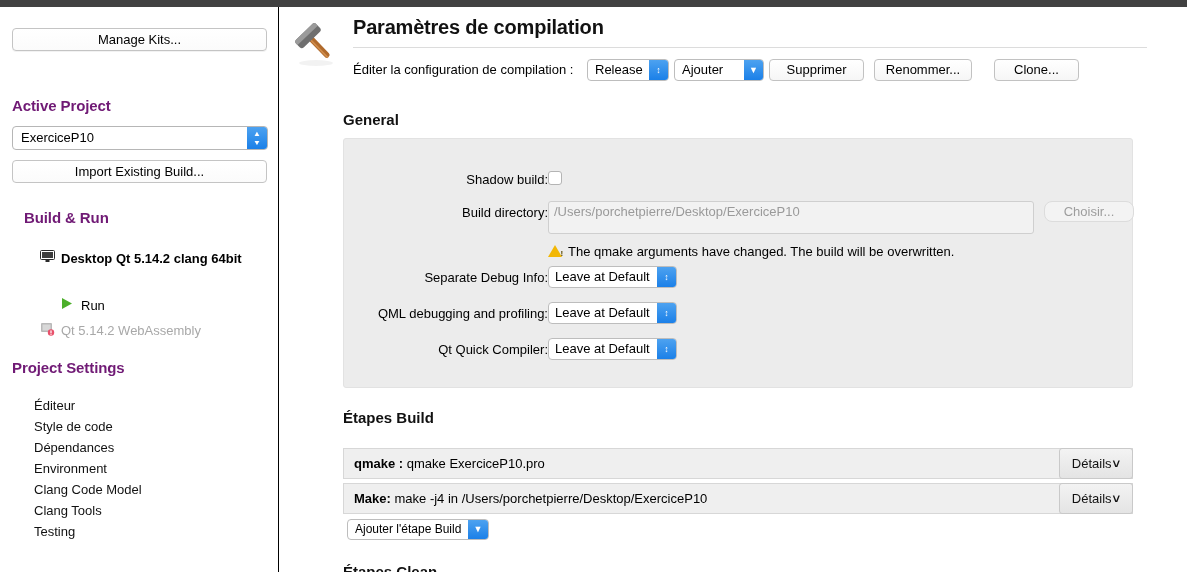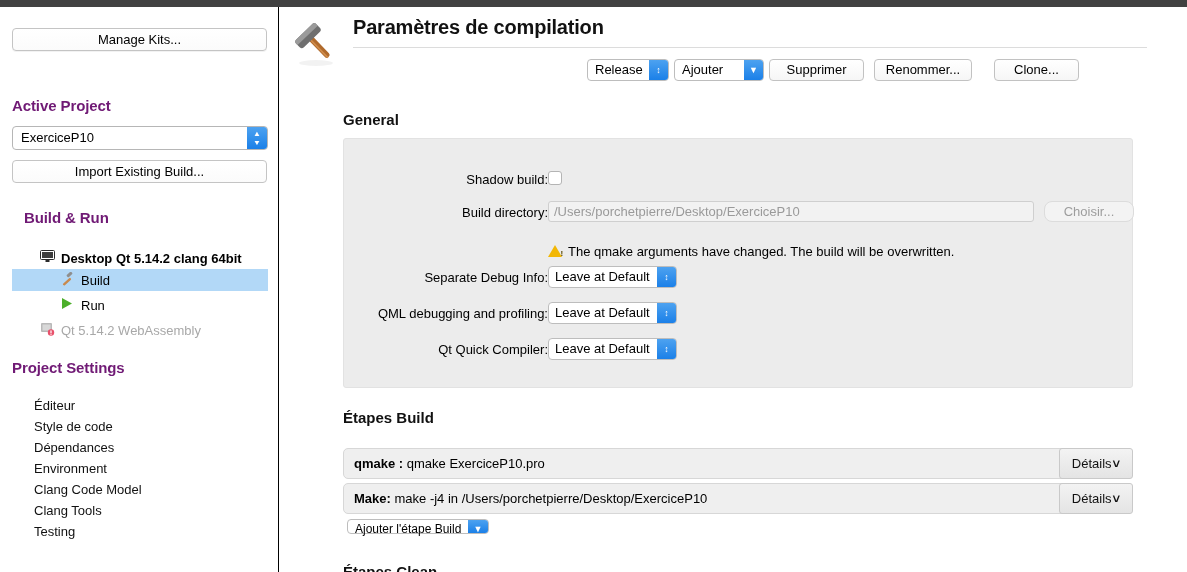--- a/index.html
+++ b/index.html
@@ -268,21 +268,21 @@
     width: 14px; height: 14px;
     background: #ffffff;
     border: 1px solid #b4b4b4;
     border-radius: 3px;
     box-sizing: border-box;
   }
 
   .builddir-field {
     position: absolute;
     left: 0; top: -4px;
-    width: 486px; height: 21px;
+    width: 486px; height: 33px;
     box-sizing: border-box;
     background: #f2f2f2;
     border: 1px solid #cfcfcf;
     border-radius: 3px;
     font-size: 13px;
     color: #9a9a9a;
     padding-left: 5px;
     line-height: 19px;
     overflow: hidden;
     white-space: nowrap;
@@ -339,21 +339,21 @@
   }
 
   
   .step-row {
     position: absolute;
     left: 64px;
     width: 790px; height: 31px;
     box-sizing: border-box;
     background: #efefef;
     border: 1px solid #d7d7d7;
-    border-radius: 5px;
+    border-radius: 0;
   }
   .step-row-1 { top: 441px; }
   .step-row-2 { top: 476px; }
   .step-text {
     position: absolute;
     left: 10px; top: 7px;
     font-size: 13px;
     color: #000;
     white-space: nowrap;
   }
@@ -369,21 +369,21 @@
     font-size: 13px;
     color: #111;
     text-align: center;
     line-height: 29px;
   }
   .chev { display:inline-block; font-weight: bold; font-size: 13px; margin-left: 1px;}
 
   .add-step-combo {
     position: absolute;
     left: 68px; top: 512px;
-    width: 142px; height: 15px;
+    width: 142px; height: 21px;
     box-sizing: border-box;
     border: 1px solid #bdbdbd;
     border-radius: 4px;
     background: #ffffff;
   }
   .add-step-combo .cap-text {
     position: absolute; left: 7px; top: 2px; font-size: 12px; white-space: nowrap;
   }
   .add-step-combo .pop-blue { width: 20px; line-height: 19px;}
 </style>
@@ -416,29 +416,20 @@
       <span class="t-icon">
         <svg width="15" height="13" viewBox="0 0 15 13">
           <rect x="0.5" y="0.5" width="14" height="9" rx="1" fill="#ffffff" stroke="#2b2b2b"></rect>
           <rect x="2" y="2" width="11" height="6" fill="#3d3d3d"></rect>
           <rect x="5.5" y="9.5" width="4" height="2.5" fill="#2b2b2b"></rect>
         </svg>
       </span>
       <span>Desktop Qt 5.14.2 clang 64bit</span>
     </div>
 
-    <div class="tree-row row-build">
-      <span class="t-icon">
-        <svg width="14" height="14" viewBox="0 0 14 14">
-          <rect x="2" y="8.5" width="10" height="2.4" rx="1.1" transform="rotate(-42 7 9.7)" fill="#c88a4e"></rect>
-          <rect x="6.5" y="1" width="6" height="3" rx="1" transform="rotate(-42 9.5 2.5)" fill="#8e8e8e"></rect>
-        </svg>
-      </span>
-      <span>Build</span>
-    </div>
 
     <div class="tree-row row-run">
       <span class="t-icon">
         <svg width="12" height="13" viewBox="0 0 12 13">
           <polygon points="1,1 11,6.5 1,12" fill="#4caf2a"></polygon>
         </svg>
       </span>
       <span>Run</span>
     </div>
 
@@ -478,20 +469,21 @@
           <path d="M12 6 h22 a3 3 0 0 1 3 3 v5 a3 3 0 0 1 -3 3 h-22 a3 3 0 0 1 -3 -3 v-5 a3 3 0 0 1 3 -3 z" fill="#6f6f6f"></path>
           <path d="M12 6 h22 a3 3 0 0 1 3 3 v2 h-28 v-2 a3 3 0 0 1 3 -3 z" fill="#9b9b9b"></path>
         </g>
         <ellipse cx="23" cy="42" rx="17" ry="3" fill="#000" opacity="0.05"></ellipse>
       </svg>
     </span>
 
     <div class="page-title">Paramètres de compilation</div>
     <div class="title-rule"></div>
 
+    <div class="edit-config-label">Éditer la configuration de compilation :</div>
 
     <div class="combo-small cfg-release">
       <span class="cap-text">Release</span>
       <span class="pop-blue">↕</span>
     </div>
 
     <div class="combo-small cfg-ajouter">
       <span class="cap-text">Ajouter</span>
       <span class="pop-blue">▼</span>
     </div>

